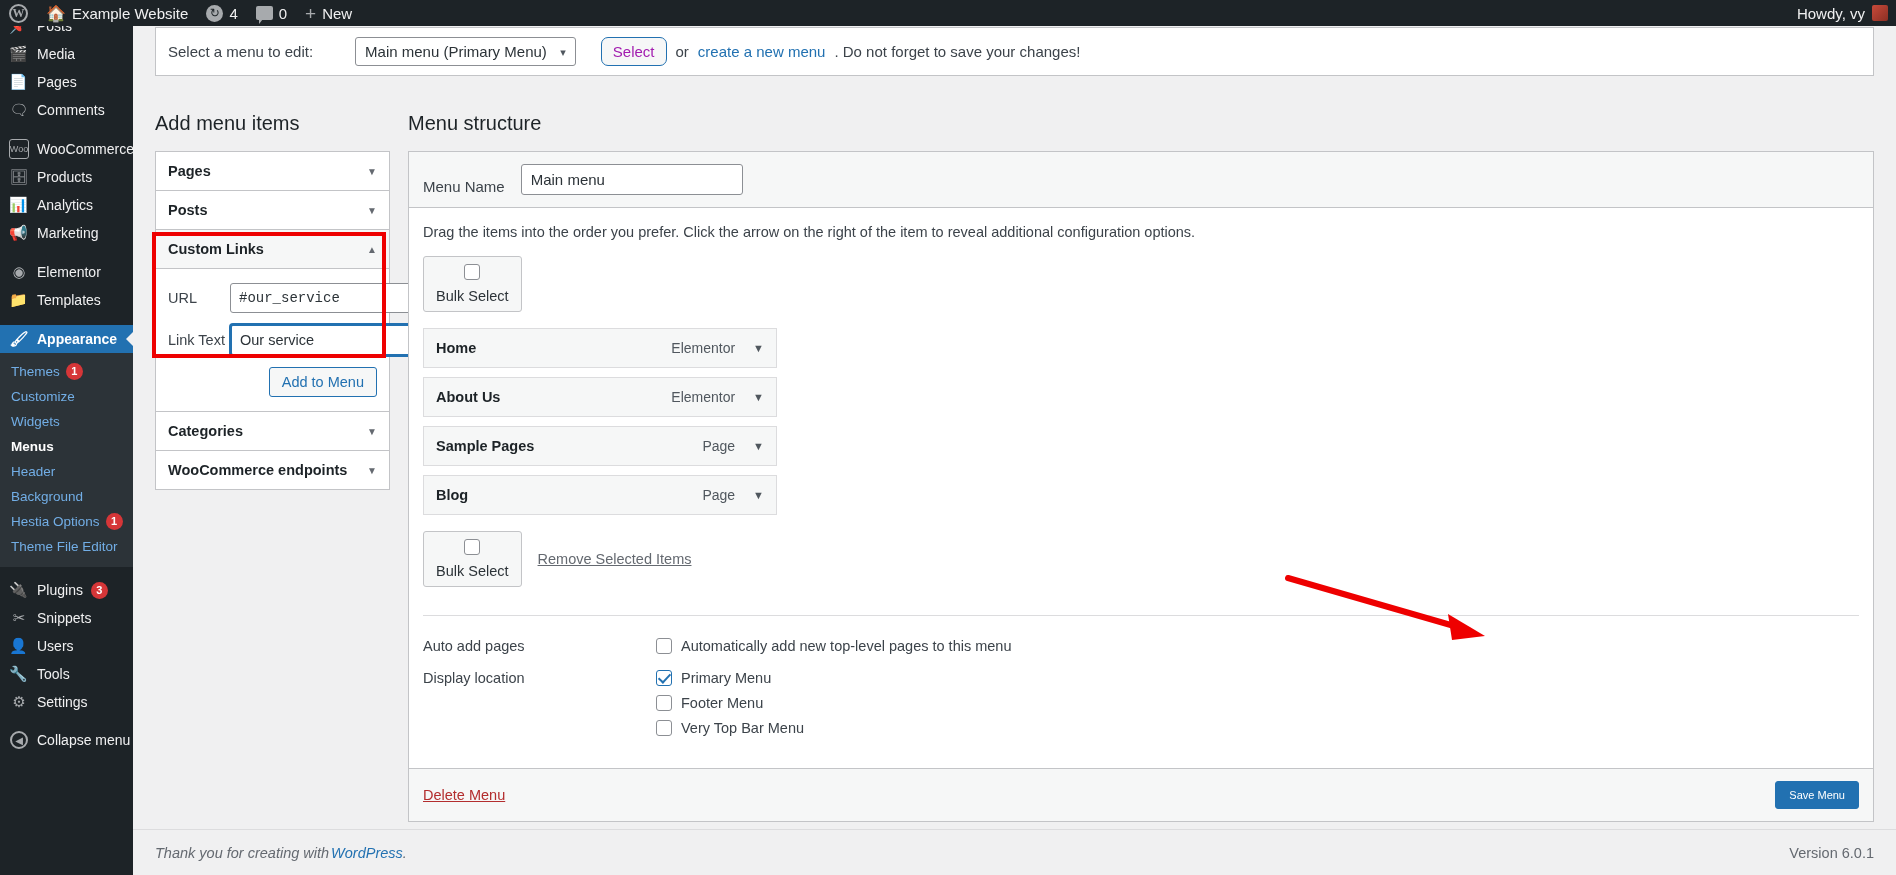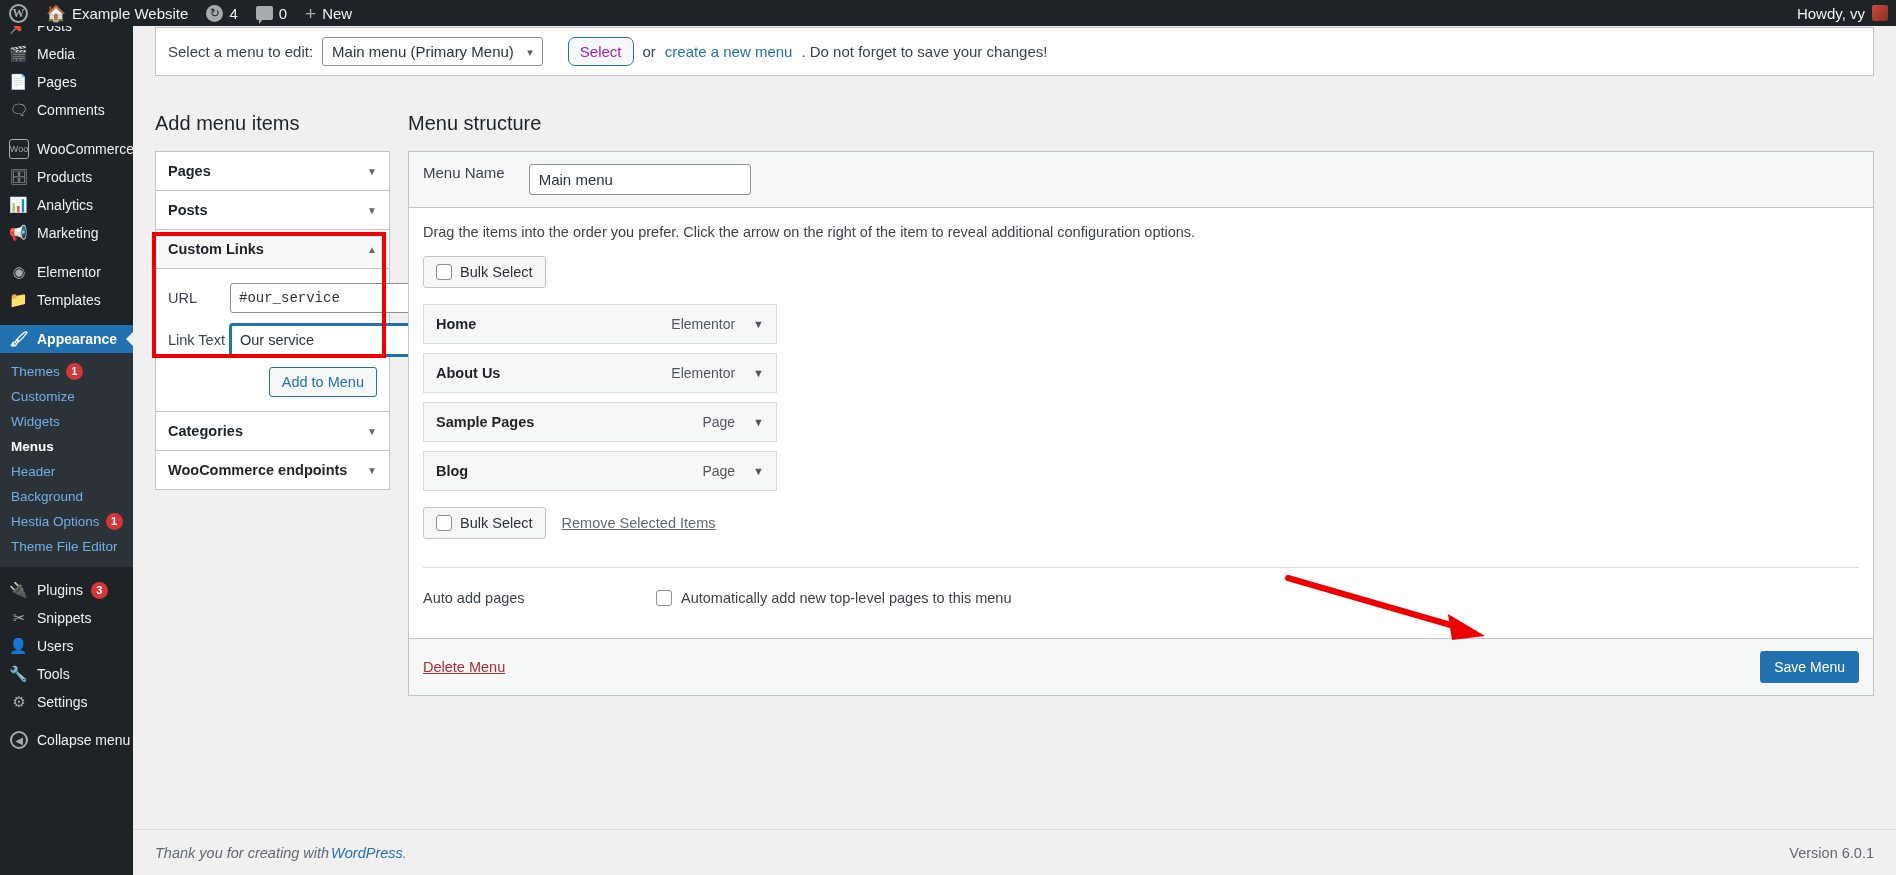--- a/index.html
+++ b/index.html
@@ -128,20 +128,21 @@
     display: flex; align-items: center; gap: 9px;
     font-size: 15px;
   }
   .sel-label { color: #3c434a; }
   .sel-box {
     border: 1px solid #8c8f94; border-radius: 3px;
     background: #fff; color: #2c3338;
     padding: 5px 28px 5px 9px;
     font-size: 15px; position: relative;
     min-width: 200px;
+    margin-left: 33px;
   }
   .sel-box .caret {
     position: absolute; right: 9px; top: 50%;
     transform: translateY(-50%); font-size: 11px; color: #50575e;
   }
   .btn-sec {
     border: 1px solid #2271b1; border-radius: 7px;
     background: #f6f7f7; color: #a21caf;
     padding: 5px 11px; font-size: 15px; cursor: pointer; margin-left: 16px;
   }
@@ -186,35 +187,35 @@
     border: 4px solid #ee0000;
     pointer-events: none;
     z-index: 30;
   }
 
   
   #rightcol { flex: 1; }
   .panel { background: #fff; border: 1px solid #c3c4c7; }
   .panel-head {
     background: #f6f7f7; border-bottom: 1px solid #c3c4c7;
-    padding: 12px 14px; display: flex; align-items: flex-start; gap: 24px;
+    padding: 12px 14px; display: flex; align-items: flex-end; gap: 16px;
   }
   .panel-head .lbl { font-size: 15px; color: #3c434a; }
   .menuname-inp {
     border: 1px solid #8c8f94; border-radius: 3px;
     padding: 6px 9px; font-size: 15px; color: #2c3338;
     width: 222px; font-family: inherit; outline: none;
   }
   .panel-body { padding: 16px 14px 16px 14px; }
   .helptext { font-size: 14.5px; color: #3c434a; margin-bottom: 16px; }
   .bulk-btn {
     display: inline-flex; align-items: center; gap: 8px;
     border: 1px solid #c3c4c7; border-radius: 3px;
     background: #f6f7f7; padding: 7px 12px;
-    font-size: 14.5px; color: #2c3338; cursor: pointer;
+    font-size: 14.5px; color: #2c3338; cursor: pointer; flex-direction: column;
   }
   .cbx {
     width: 16px; height: 16px; flex: 0 0 16px;
     border: 1px solid #8c8f94; border-radius: 3px; background: #fff;
     display: inline-block; position: relative;
   }
   .cbx.checked { border-color: #2271b1; }
   .cbx.checked:after {
     content: ""; position: absolute; left: 4px; top: 0px;
     width: 5px; height: 10px;
@@ -240,21 +241,21 @@
   .cklist { display: flex; flex-direction: column; gap: 9px; }
   .ckitem { display: flex; align-items: center; gap: 9px; font-size: 14.5px; color: #3c434a; cursor: pointer; }
   .panel-foot {
     background: #f6f7f7; border-top: 1px solid #c3c4c7;
     padding: 12px 14px; display: flex; align-items: center;
   }
   .del-link { color: #b32d2e; font-size: 14.5px; text-decoration: underline; cursor: pointer; }
   .btn-primary {
     margin-left: auto;
     background: #2271b1; border: 1px solid #2271b1; border-radius: 3px;
-    color: #fff; font-size: 14px; padding: 7px 13px; cursor: pointer;
+    color: #fff; font-size: 11px; padding: 7px 13px; cursor: pointer;
   }
 
   
   #arrow { position: absolute; z-index: 31; pointer-events: none; }
 
   
   #footer {
     position: absolute; bottom: 0; left: 133px;
     width: 1763px; height: 46px;
     border-top: 1px solid #dcdcde;
@@ -515,20 +516,37 @@
           <div class="srow">
             <span class="sl">Auto add pages</span>
             <div class="cklist">
               <label class="ckitem">
                 <span class="cbx"></span>
                 <span>Automatically add new top-level pages to this menu</span>
               </label>
             </div>
           </div>
 
+          <div class="srow">
+            <span class="sl">Display location</span>
+            <div class="cklist">
+              <label class="ckitem">
+                <span class="cbx checked"></span>
+                <span>Primary Menu</span>
+              </label>
+              <label class="ckitem">
+                <span class="cbx"></span>
+                <span>Footer Menu</span>
+              </label>
+              <label class="ckitem">
+                <span class="cbx"></span>
+                <span>Very Top Bar Menu</span>
+              </label>
+            </div>
+          </div>
         </div>
 
         <div class="panel-foot">
           <span class="del-link">Delete Menu</span>
           <button class="btn-primary">Save Menu</button>
         </div>
       </div>
     </div>
   </div>
 </div>

